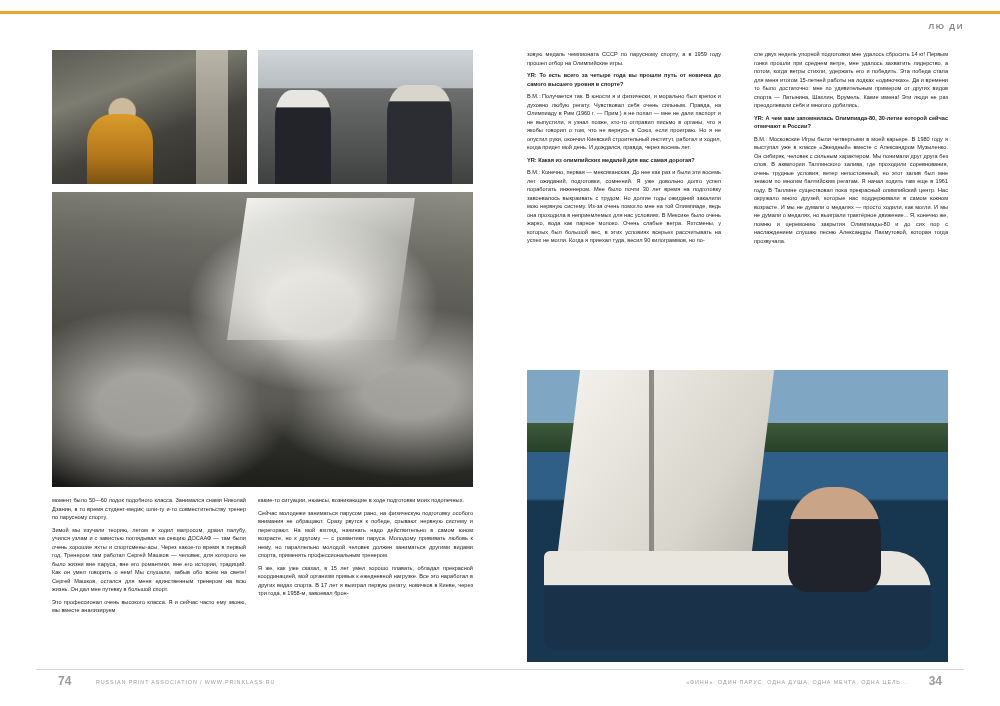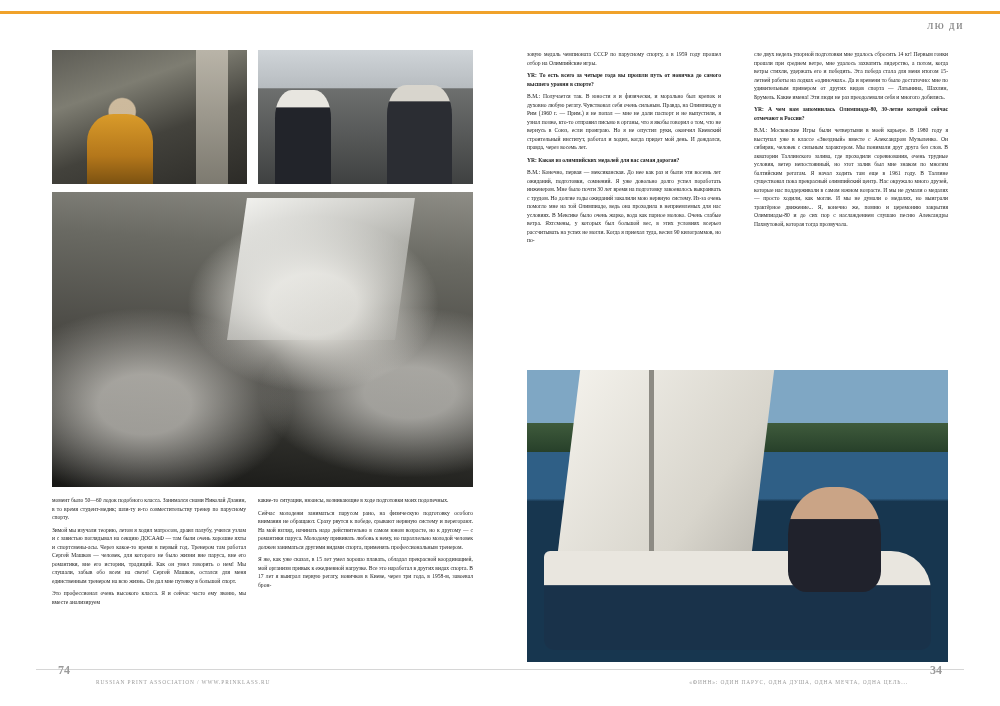--- a/index.html
+++ b/index.html
@@ -5,21 +5,21 @@
   html, body {
     margin: 0;
     padding: 0;
     background: #ffffff;
   }
   .page {
     position: relative;
     width: 1000px;
     height: 706px;
     background: #ffffff;
-    font-family: Liberation Serif, serif;
+    font-family: Liberation Sans, sans-serif;
     overflow: hidden;
   }
   
   .top-rule {
     position: absolute;
     left: 0; top: 11px;
     width: 1000px; height: 3px;
     background: #f0a22a;
   }
   .header-right {
@@ -140,21 +140,21 @@
     background:#8d8b84;
   }
   
   .footer-rule {
     position: absolute;
     left: 36px; right: 36px; bottom: 36px;
     height: 1px; background: #d6d6d6;
   }
   .folio {
     position: absolute;
-    bottom: 28px;
+    bottom: 18px;
     font-size: 12px;
     color: #9b9b9b;
     font-weight: bold;
   }
   .folio-left { left: 58px; }
   .folio-right { right: 58px; }
   .footline {
     position: absolute;
     bottom: 21px;
     font-size: 5.4px;

